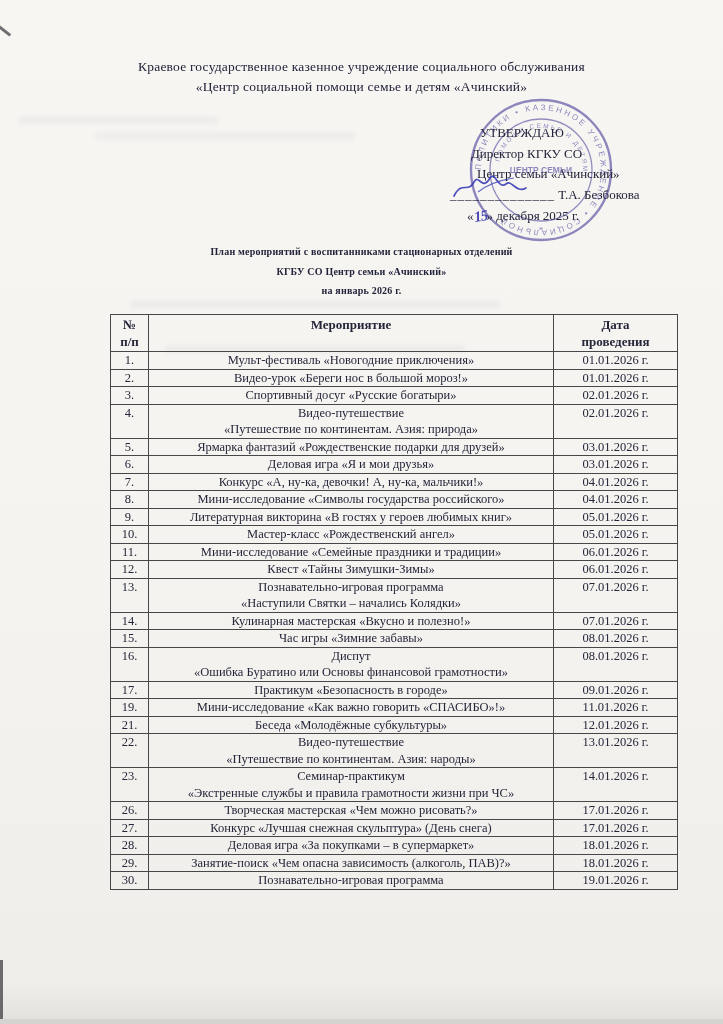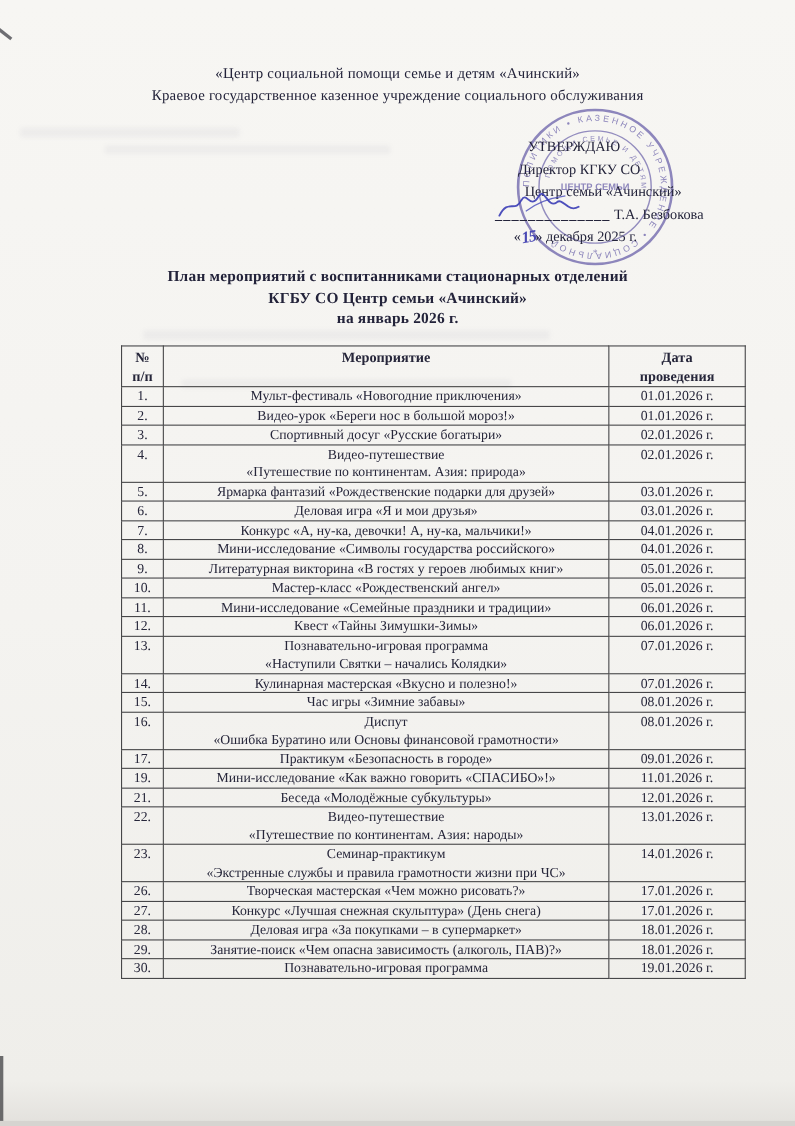--- a/index.html
+++ b/index.html
@@ -11,32 +11,32 @@
   }
   
   .org-header { position:absolute; top:57px; left:0; width:100%; text-align:center;
     font-size:13.5px; line-height:20px; letter-spacing:.2px; }
   
   .approval { position:absolute; top:123px; left:450px; font-size:13px; line-height:20.5px; z-index:3; }
   .approval .l1 { margin-left:30px; }
   .approval .l2 { margin-left:21px; }
   .approval .l3 { margin-left:27px; }
   .approval .l5 { margin-left:17px; }
-  .sig-line { letter-spacing:1px;font-weight:bold; }
+  .sig-line { letter-spacing:1px; }
   .handwritten-day {
     display:inline-block; font-style:italic; color:#4a49b4; font-size:15px;
     transform:rotate(-10deg) translateY(1px); font-weight:bold; letter-spacing:-1px;
   }
   
   .stamp { position:absolute; top:95px; left:466px; z-index:1; opacity:.78; mix-blend-mode:multiply; }
   
   .signature { position:absolute; top:170px; left:448px; z-index:4; }
   
   .title { position:absolute; top:242px; left:0; width:100%; text-align:center;
-    font-weight:bold; font-size:14px; line-height:19.5px; letter-spacing:.2px; }
+    font-weight:bold; font-size:10px; line-height:19.5px; letter-spacing:.2px; }
   
   table.plan { position:absolute; top:314px; left:110px; width:567px;
     border-collapse:collapse; table-layout:fixed; font-size:12.5px; color:#26263a; }
   table.plan col.c-num { width:38px; }
   table.plan col.c-event { width:405px; }
   table.plan col.c-date { width:124px; }
   table.plan th, table.plan td {
     border:1px solid #474749; text-align:center; vertical-align:top;
     padding:0 2px; line-height:16.5px; white-space:pre-line; overflow:hidden;
   }
@@ -62,22 +62,22 @@
 
   <div class="corner-mark"></div>
   <div class="edge-line-left"></div>
   <div class="bottom-strip"></div>
   <div class="bleed b1"></div>
   <div class="bleed b2"></div>
   <div class="bleed b3"></div>
   <div class="bleed b4"></div>
 
   <div class="org-header">
+    <div>Краевое государственное казенное учреждение социального обслуживания</div>
     <div>«Центр социальной помощи семье и детям «Ачинский»</div>
-    <div>Краевое государственное казенное учреждение социального обслуживания</div>
   </div>
 
   <svg class="stamp" width="150" height="150" viewBox="0 0 150 150">
     <circle cx="75" cy="75" r="70" fill="none" stroke="#5a50a8" stroke-width="2.4" opacity=".85"></circle>
     <circle cx="75" cy="75" r="51" fill="none" stroke="#5a50a8" stroke-width="1.3" opacity=".8"></circle>
     <defs>
       <path id="rimPath" d="M 75,75 m -60,0 a 60,60 0 1 1 120,0 a 60,60 0 1 1 -120,0"></path>
       <path id="innerPath" d="M 75,75 m -42,0 a 42,42 0 1 1 84,0 a 42,42 0 1 1 -84,0"></path>
     </defs>
     <text font-size="8" fill="#5a50a8" opacity=".85" letter-spacing="2.5" font-family="Liberation Sans, sans-serif">

